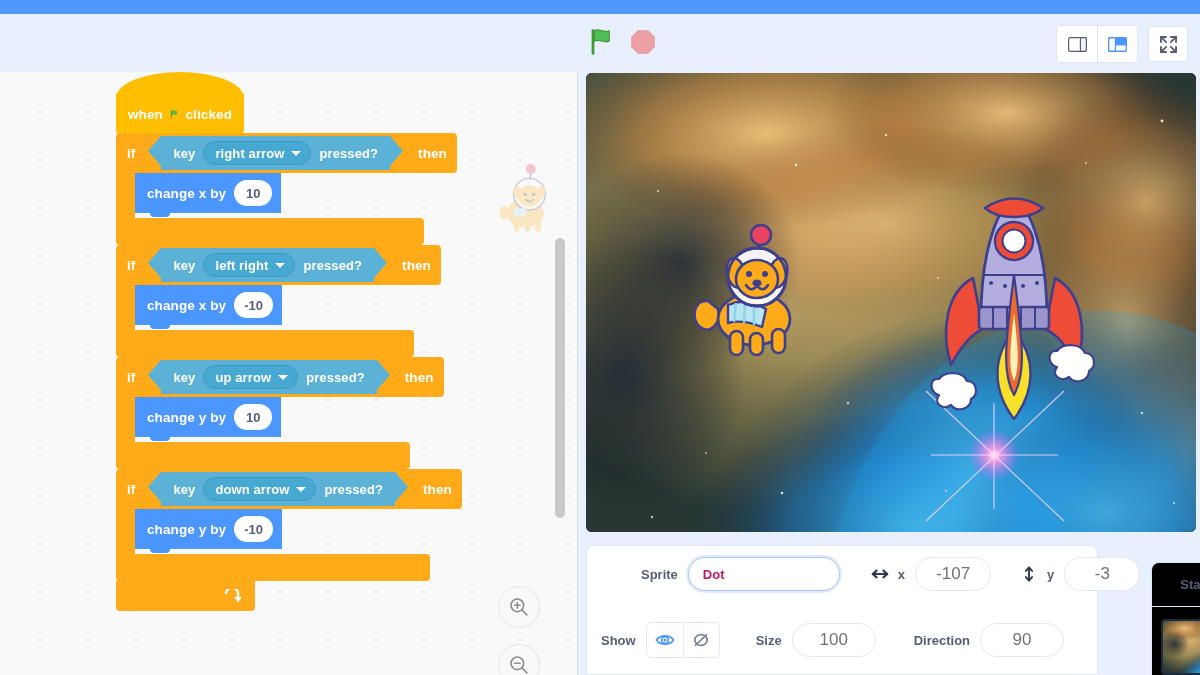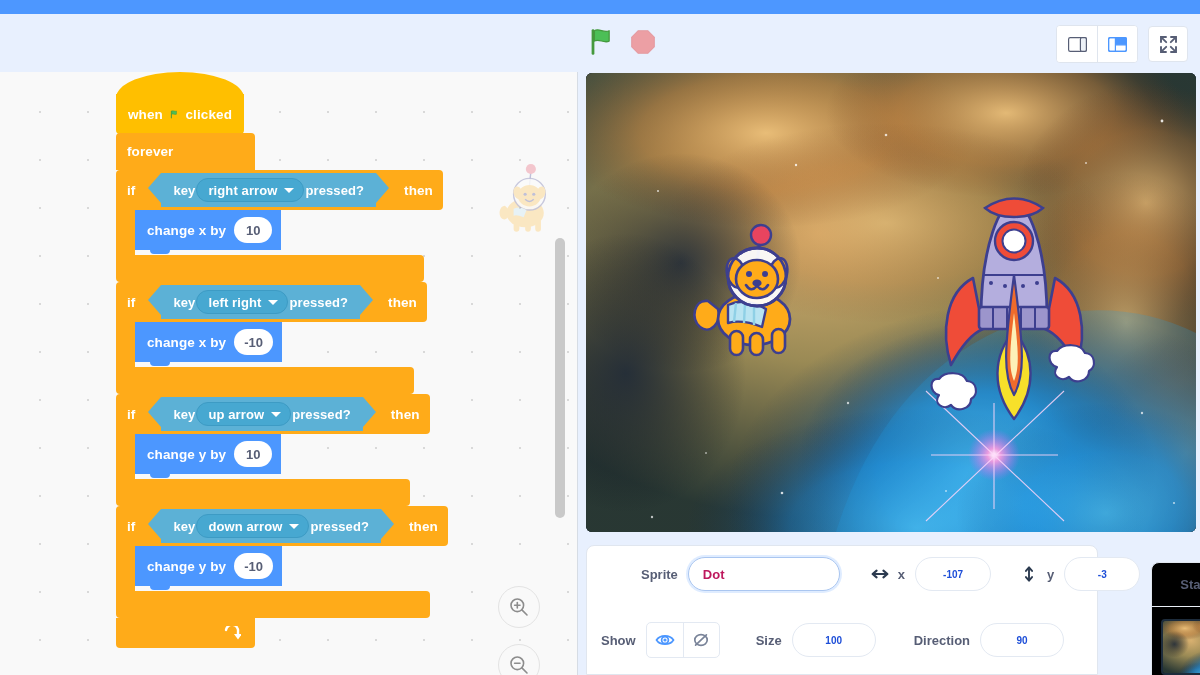--- a/index.html
+++ b/index.html
@@ -155,21 +155,21 @@
     width: 308px;
   }
   .if-bottom.w2 { width: 298px; }
   .if-bottom.w3 { width: 294px; }
   .if-bottom.w4 { width: 314px; }
 
   
   .hexa {
     position: relative; background: #5cb1d6;
     height: 34px; display: flex; align-items: center;
-    padding: 0 12px; gap: 1px;
+    padding: 0 12px; gap: 8px;
   }
   .hexa::before, .hexa::after {
     content: ''; position: absolute; top: 0;
     width: 0; height: 0;
     border-top: 15px solid transparent;
     border-bottom: 15px solid transparent;
   }
   .hexa::before { left: -13px; border-right: 13px solid #5cb1d6; }
   .hexa::after  { right: -13px; border-left: 13px solid #5cb1d6; }
   .hexa .blk-text { font-size: 13px; }
@@ -242,21 +242,21 @@
     height: 34px; width: 152px;
     display: flex; align-items: center; padding: 0 14px;
     color: #be185d; font-size: 13px; font-weight: bold;
     background: #fff;
   }
   .txt-input.focused { border-color: #aac6f0; box-shadow: 0 0 0 2px rgba(76,151,255,.18); }
   .num-input {
     border: 1px solid #e3e9f2; border-radius: 18px;
     height: 34px; width: 68px;
     display: flex; align-items: center; justify-content: center;
-    color: #1d4ed8; font-size: 10px; font-weight: bold;
+    color: #737373; font-size: 17px; font-weight: normal;
     background: #fff;
   }
   .num-input.wide { width: 76px; }
   .axis-icon { width: 20px; height: 18px; display: block; margin-right: 8px; }
   .toggle-group {
     display: flex; border: 1px solid #e3e9f2; border-radius: 5px;
     overflow: hidden; background: #fff;
   }
   .toggle-btn {
     width: 36px; height: 34px;
@@ -364,23 +364,20 @@
     <div class="hat">
       <span class="blk-text">when</span>
       <svg class="hat-flag" viewBox="0 0 16 17">
         <rect x="1.6" y="1" width="1.8" height="15" rx="0.9" fill="#45993d"></rect>
         <path d="M3.4 2 C6 0.4 8.8 3.6 12 2 L12 8 C8.8 9.6 6 6.4 3.4 8 Z" fill="#4cbf56" stroke="#45993d" stroke-width="0.9" stroke-linejoin="round"></path>
       </svg>
       <span class="blk-text">clicked</span>
     </div>
 
     <div class="forever">
-      <div class="forever-top">
-        <span class="blk-text">forever</span>
-      </div>
 
       <div style="display:flex;">
         <div class="forever-body"></div>
         <div>
 
           <div class="ifblk">
             <div class="if-top">
               <span class="blk-text">if</span>
               <div style="width:10px;"></div>
               <div class="hexa">

